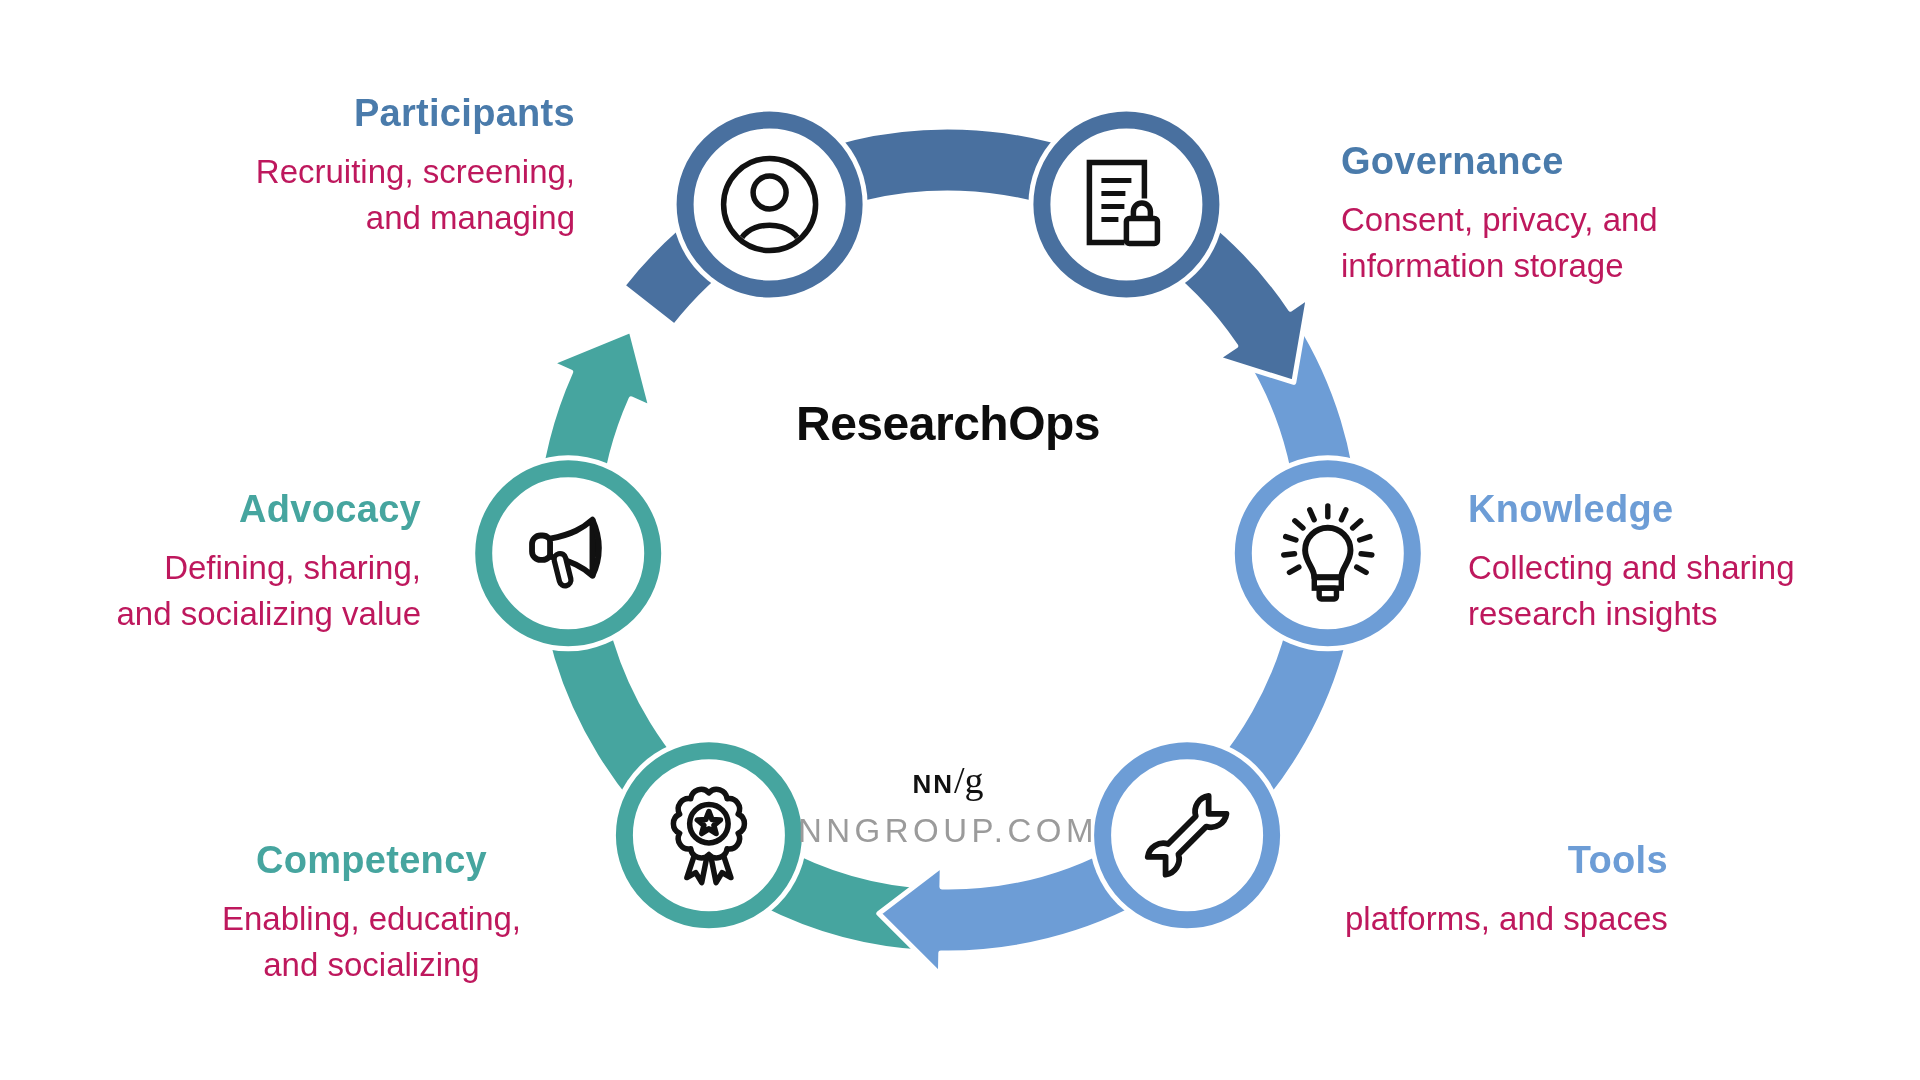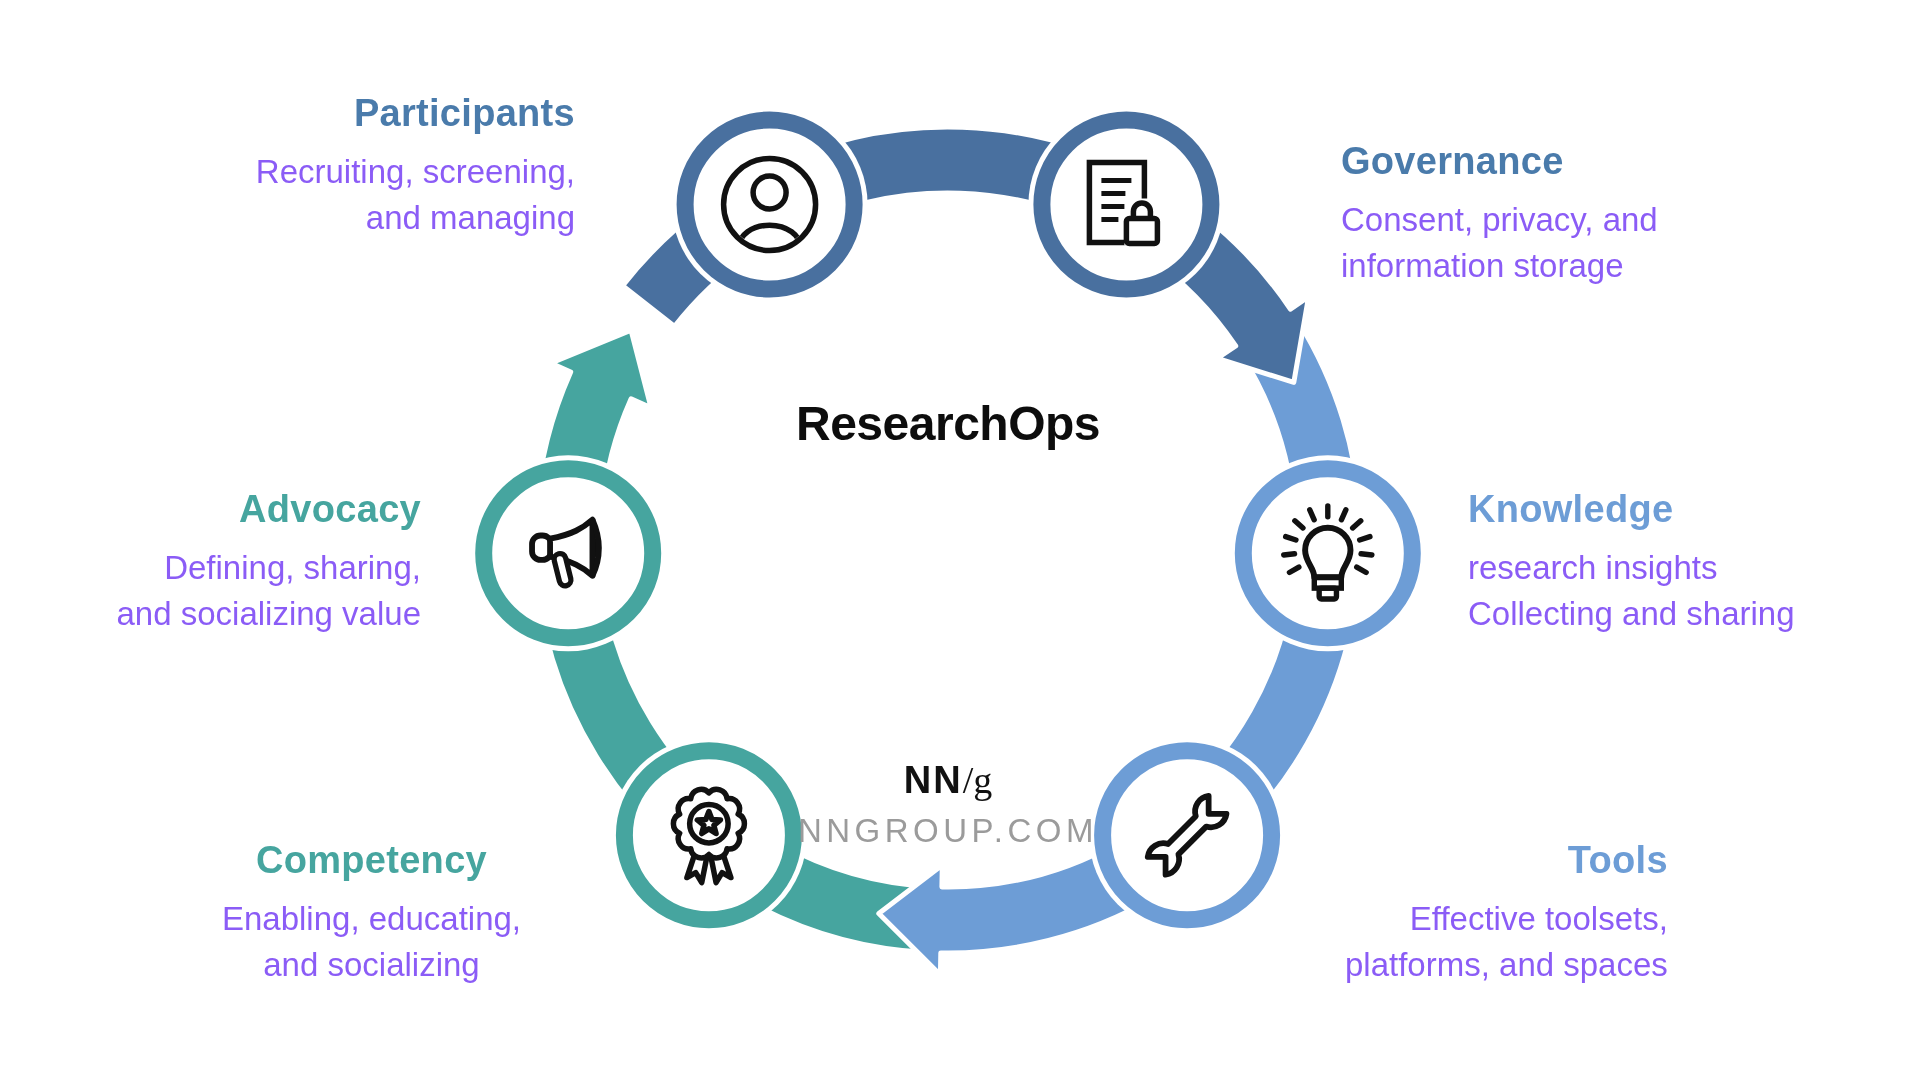--- a/index.html
+++ b/index.html
@@ -4,35 +4,35 @@
 <style>
   html,body{margin:0;padding:0;background:#ffffff;}
   .stage{
     position:relative;width:1920px;height:1080px;background:#ffffff;
     font-family:"Liberation Sans",sans-serif;overflow:hidden;
   }
   #svg-holder{position:absolute;left:0;top:0;width:1920px;height:1080px;}
   
   .node-label{position:absolute;white-space:nowrap;}
   .nl-title{font-size:38px;font-weight:bold;line-height:46px;margin-bottom:13px;letter-spacing:.3px;}
-  .nl-line{font-size:33px;line-height:46px;color:#8b5cf6;}
+  .nl-line{font-size:33px;line-height:46px;color:#be185d;}
   .pos-participants{top:90px;right:1345px;text-align:right;}
   .pos-governance{top:90px;left:1341px;text-align:left;}
   .pos-knowledge{top:486px;left:1468px;text-align:left;}
   .pos-advocacy{top:486px;right:1499px;text-align:right;}
   .pos-tools{top:837px;left:1345px;text-align:right;}
   .pos-competency{top:837px;right:1399px;text-align:center;}
   
   .center-block{position:absolute;left:598px;top:391px;width:700px;text-align:center;}
   .center-title{font-size:48px;font-weight:bold;color:#0d0d0d;line-height:66px;letter-spacing:-0.5px;}
   .center-desc{margin-top:29px;}
   .cd-line{font-size:34px;line-height:46px;color:#1f1f1f;white-space:nowrap;}
   
   .logo{position:absolute;left:598px;top:758px;width:700px;text-align:center;color:#111;}
-  .logo .nn{font-weight:bold;font-size:38px;letter-spacing:2px;}
+  .logo .nn{font-weight:bold;font-size:26px;letter-spacing:2px;}
   .logo .ng{font-size:38px;font-family:"Liberation Serif",serif;}
   .site{position:absolute;left:598px;top:812px;width:700px;text-align:center;
         font-size:33px;letter-spacing:4.5px;color:#9b9b9b;}
 </style>
 </head>
 <body>
 
 <div class="stage">
 
   <div id="svg-holder"><svg width="1920" height="1080" viewBox="0 0 1920 1080" xmlns="http://www.w3.org/2000/svg">
@@ -126,27 +126,26 @@
   </div>
 
   <div class="node-label pos-governance">
     <div class="nl-title" style="color: rgb(74, 123, 171); margin-top: 48px;">Governance</div>
     <div class="nl-line">Consent, privacy, and</div>
     <div class="nl-line">information storage</div>
   </div>
 
   <div class="node-label pos-knowledge">
     <div class="nl-title" style="color: rgb(109, 157, 214);">Knowledge</div>
+    <div class="nl-line">Collecting and sharing</div>
     <div class="nl-line">research insights</div>
-    <div class="nl-line">Collecting and sharing</div>
   </div>
 
   <div class="node-label pos-tools">
     <div class="nl-title" style="color: rgb(109, 157, 214);">Tools</div>
-    <div class="nl-line">Effective toolsets,</div>
     <div class="nl-line">platforms, and spaces</div>
   </div>
 
   <div class="node-label pos-competency">
     <div class="nl-title" style="color: rgb(70, 165, 159);">Competency</div>
     <div class="nl-line">Enabling, educating,</div>
     <div class="nl-line">and socializing</div>
   </div>
 
   <div class="node-label pos-advocacy">

